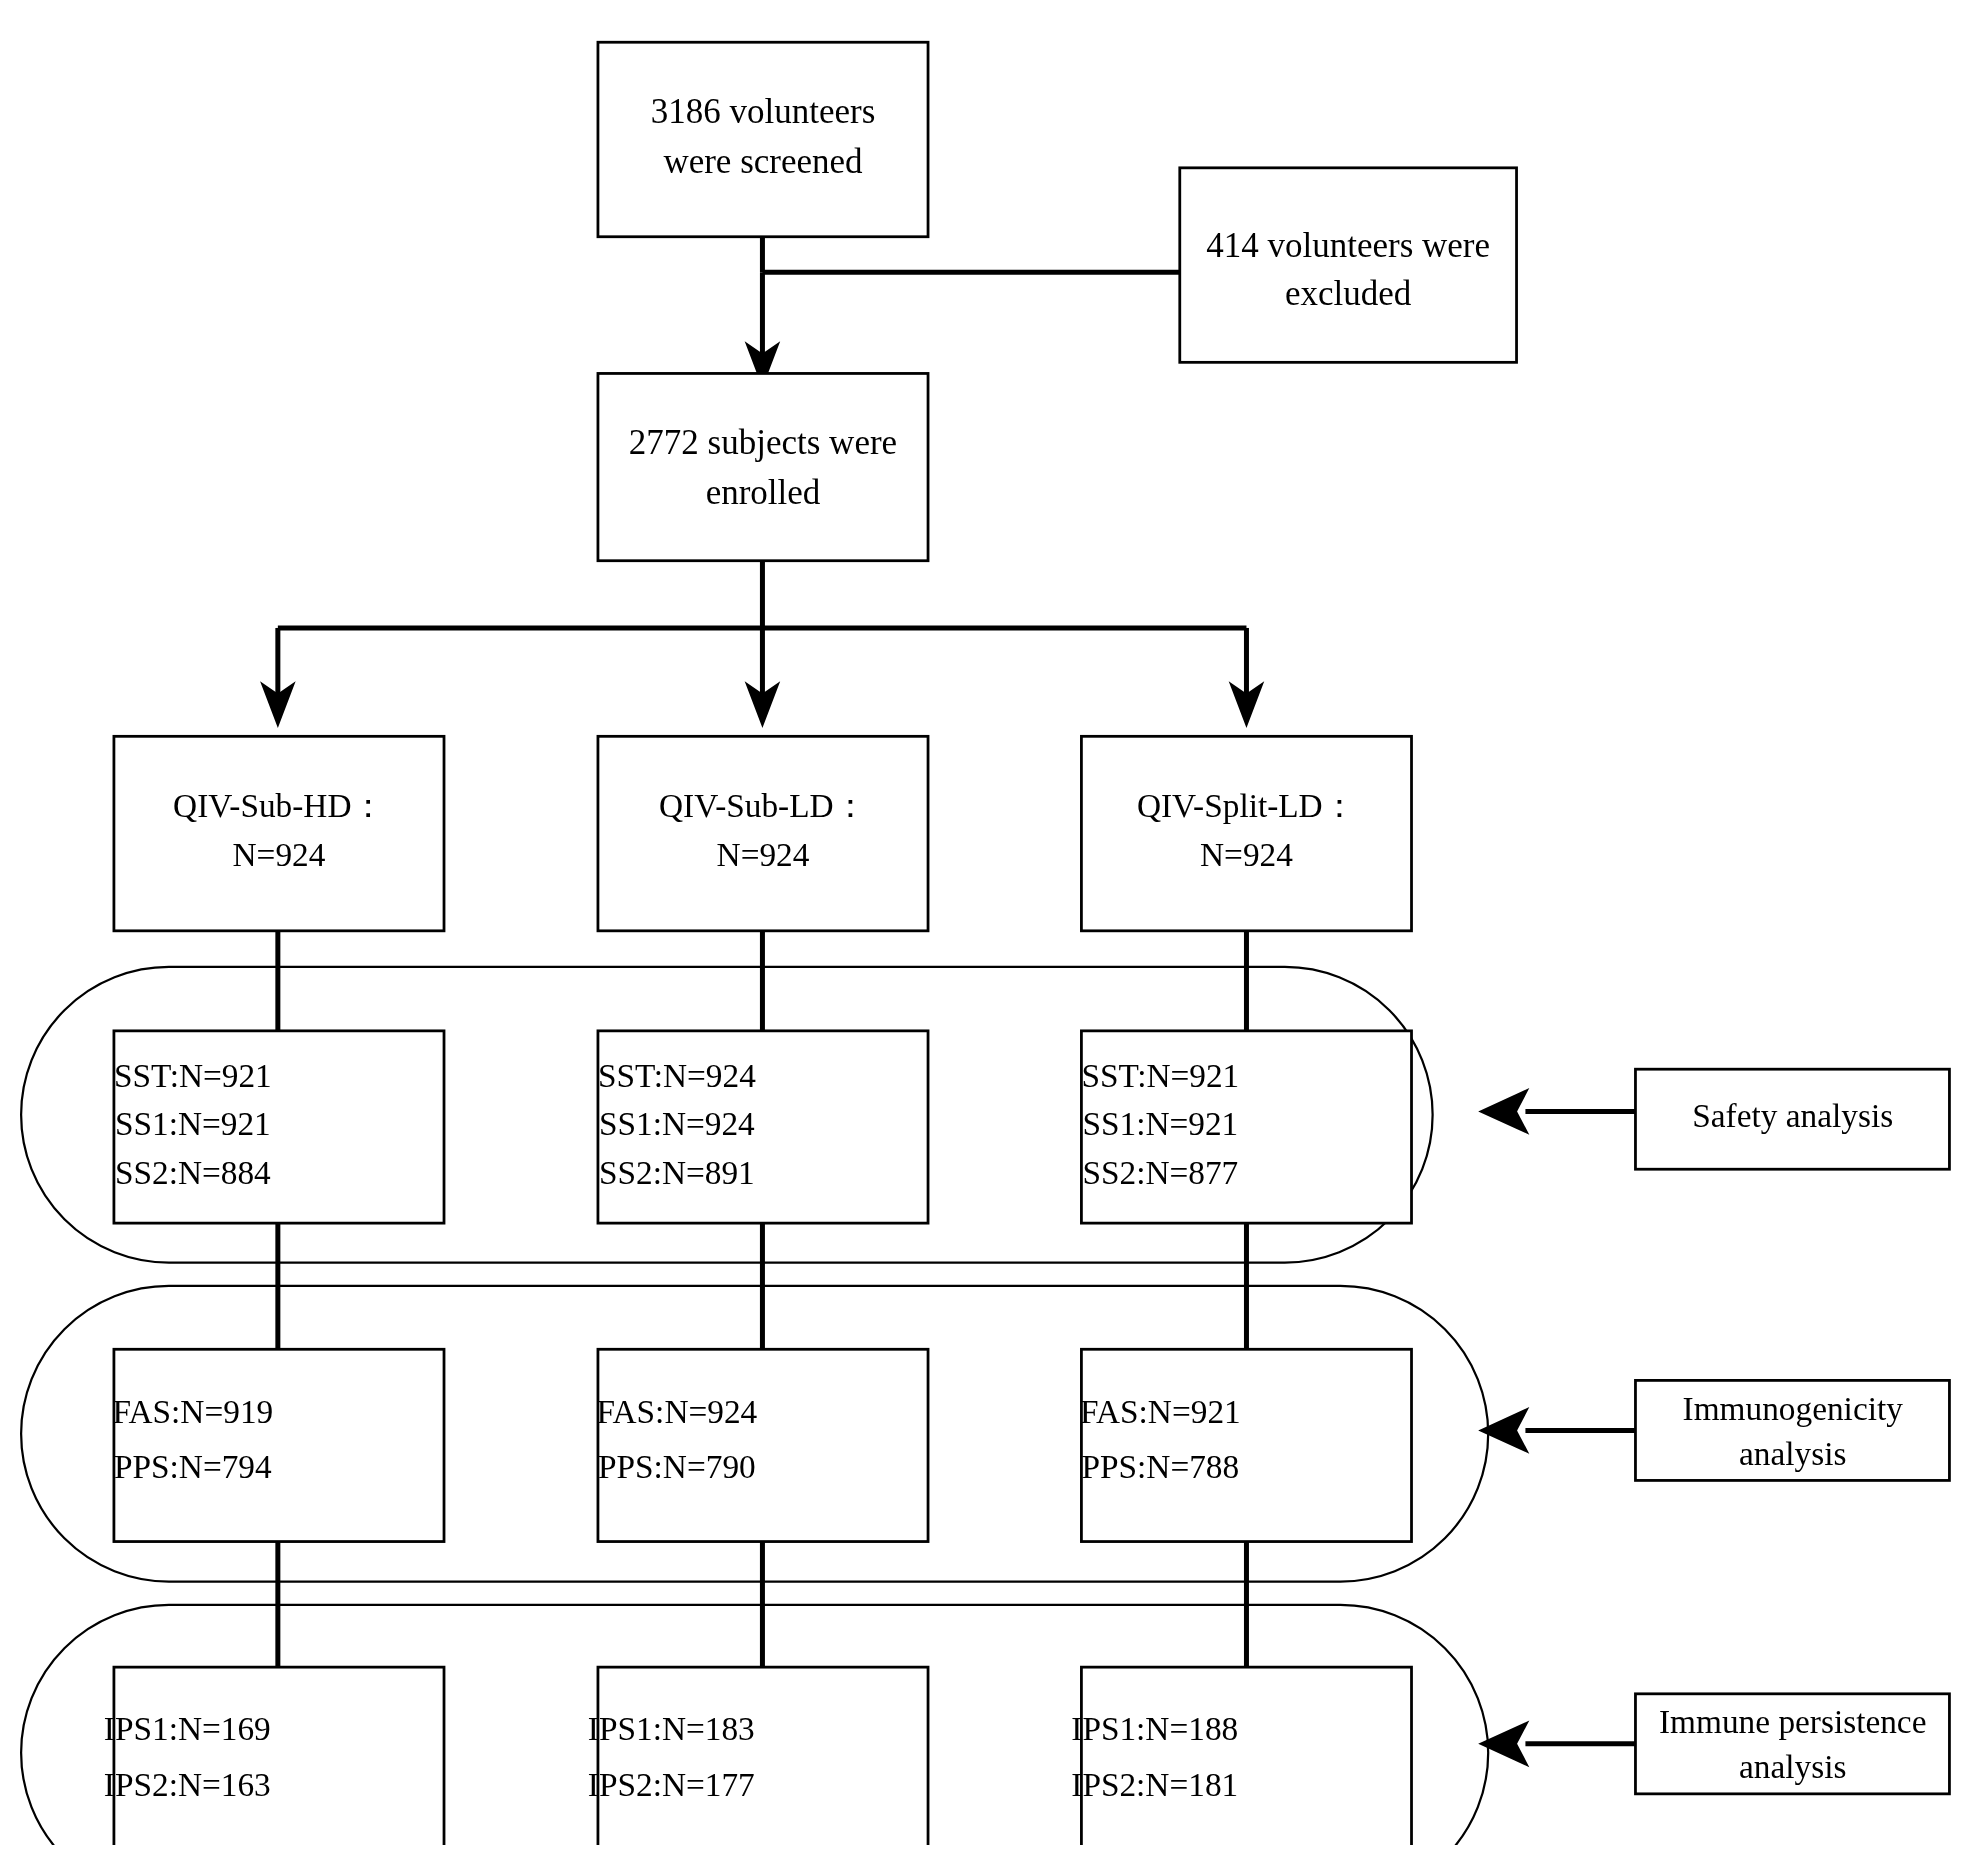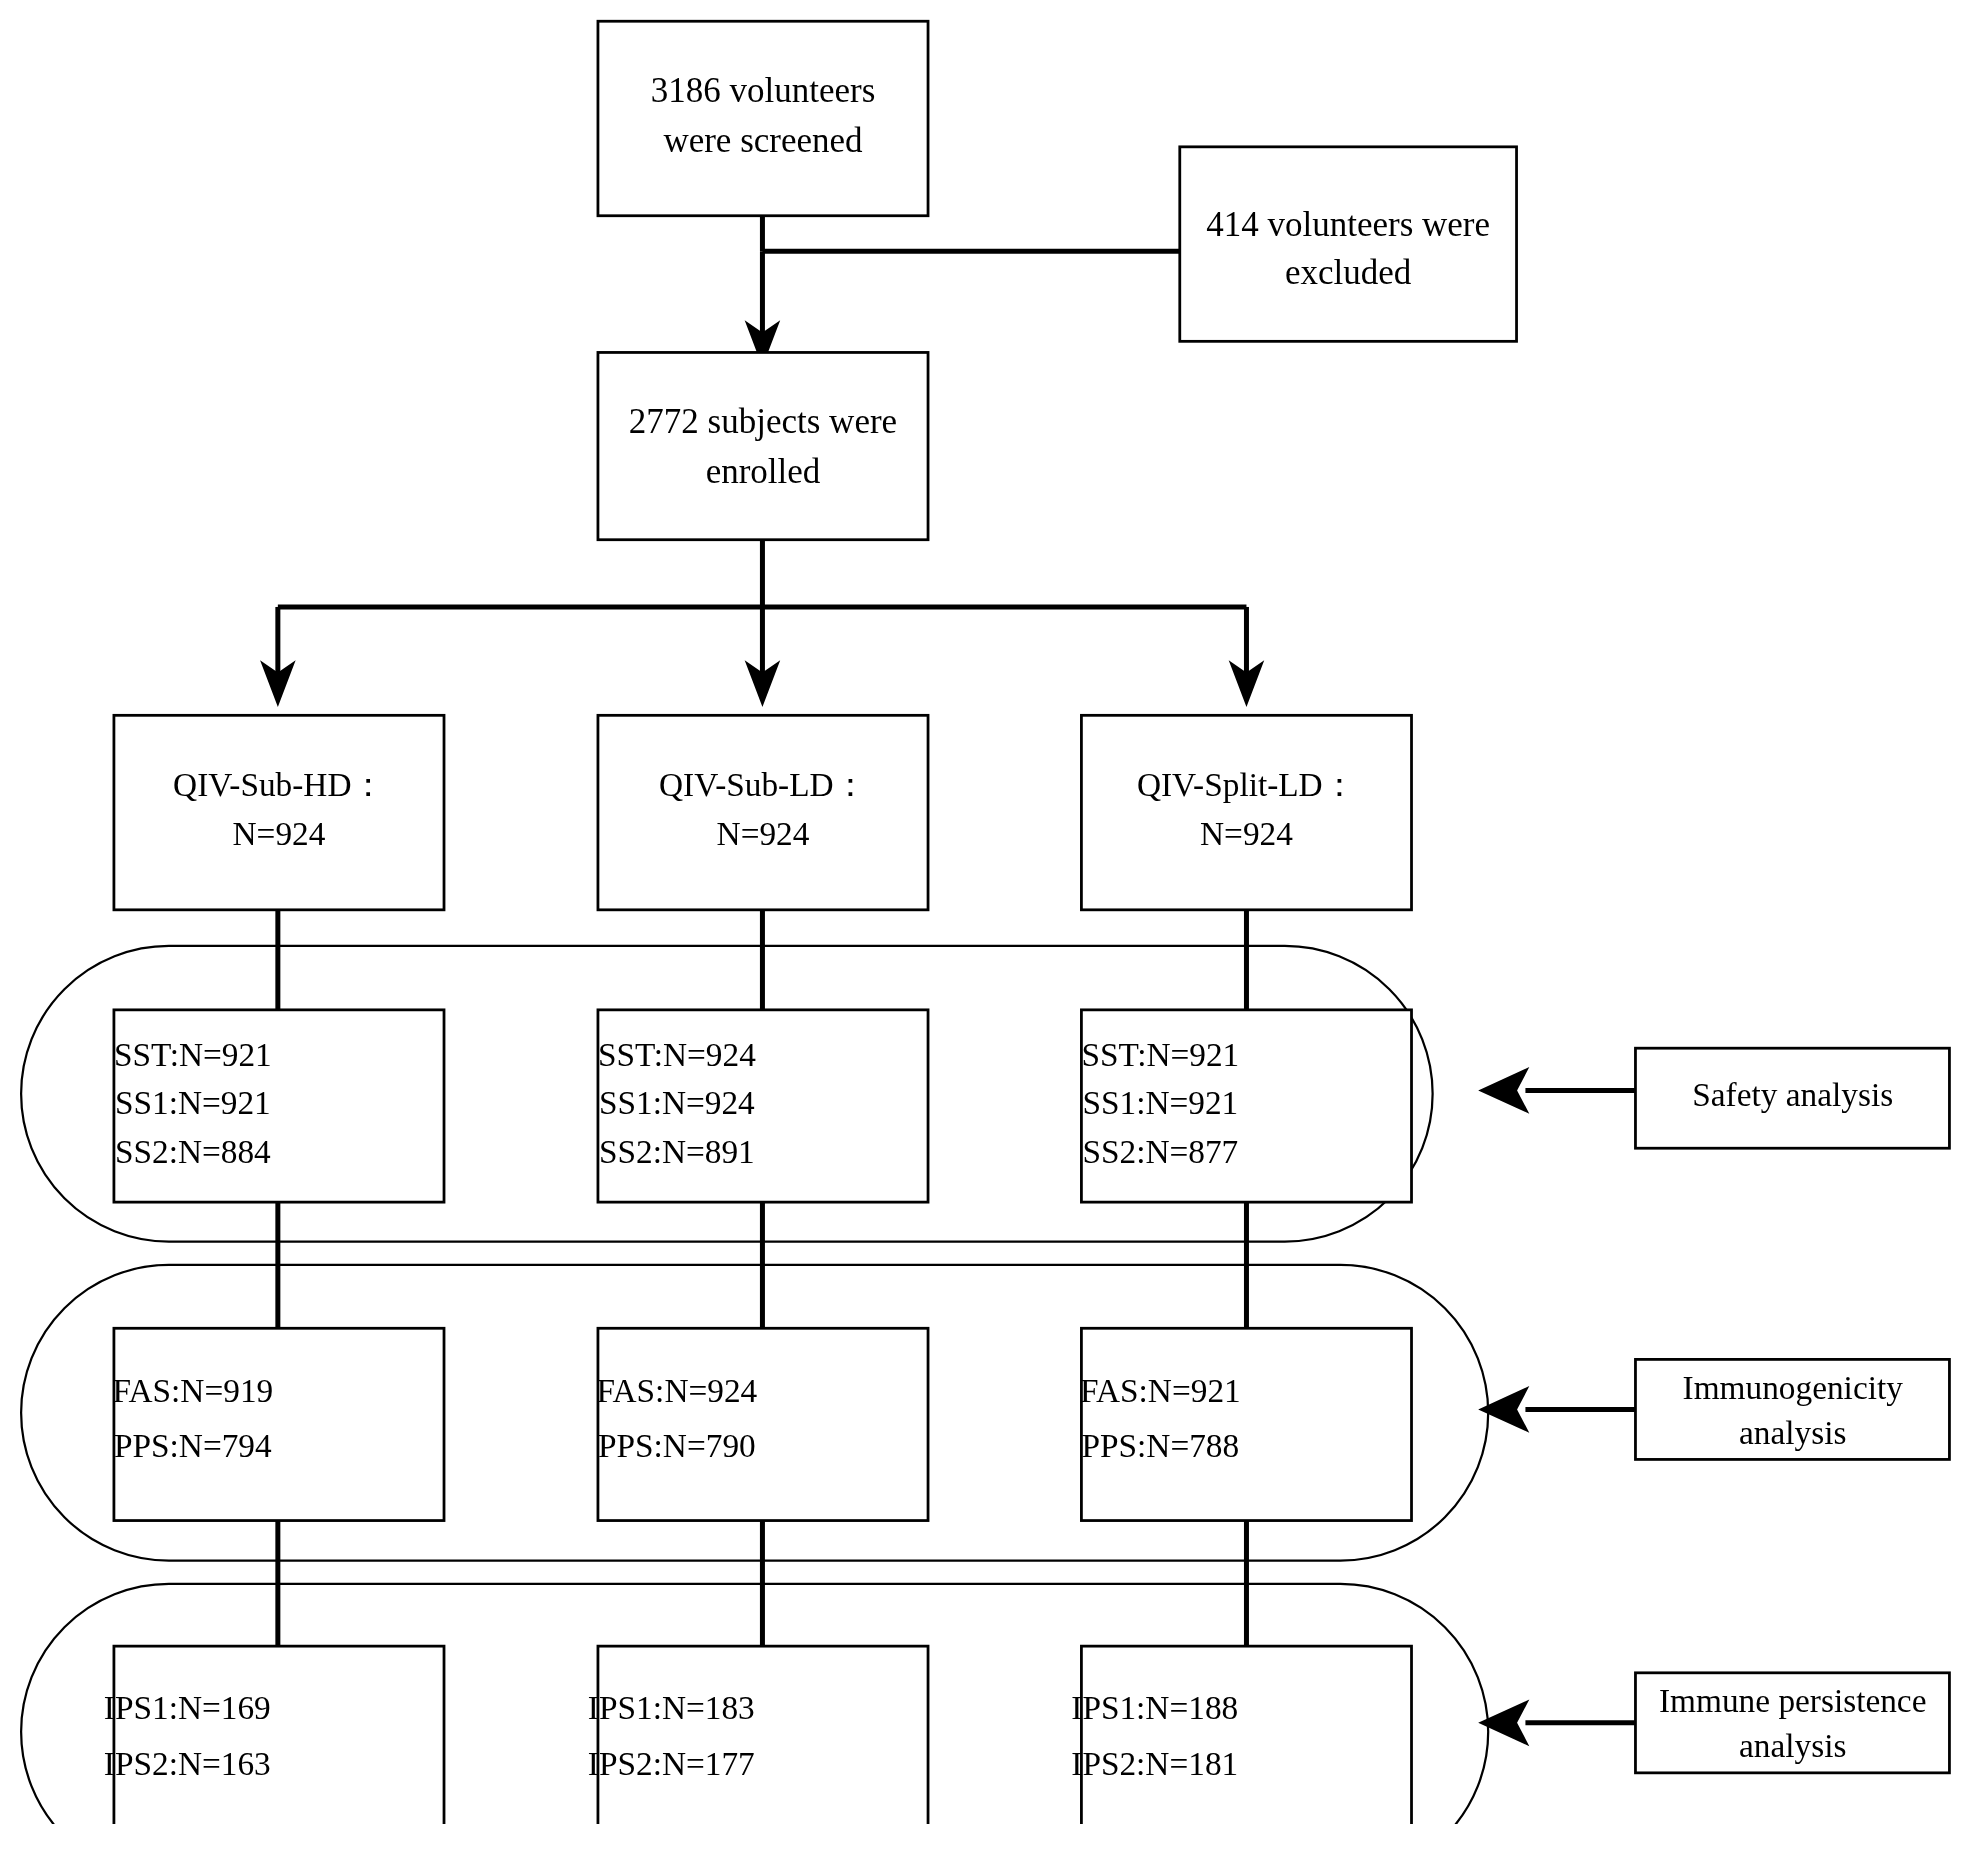--- a/index.html
+++ b/index.html
@@ -7,20 +7,21 @@
     padding: 0;
     background: #ffffff;
   }
   #flow-root {
     position: relative;
     width: 1975px;
     height: 1824px;
     background: #ffffff;
     font-family: "Liberation Serif", "DejaVu Serif", serif;
     overflow: hidden;
+    margin-top: 21px;
   }
   svg.canvas {
     position: absolute;
     left: 0;
     top: 0;
     width: 1975px;
     height: 1868px;
     display: block;
   }
   .box-rect {

